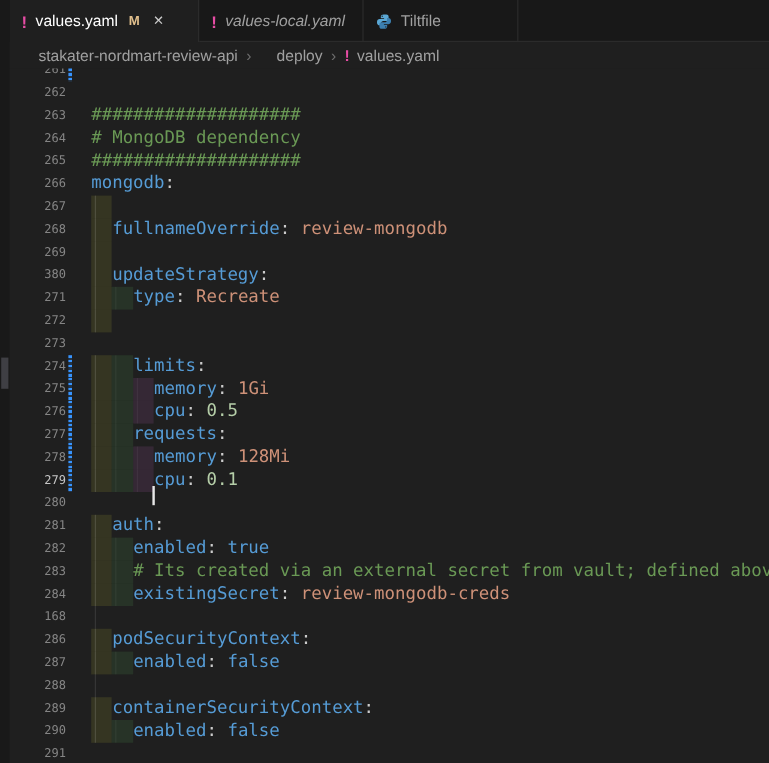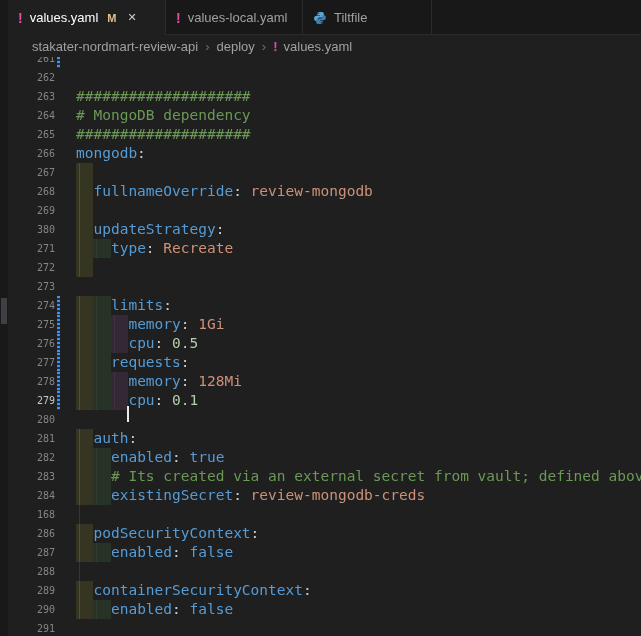--- a/index.html
+++ b/index.html
@@ -19,21 +19,21 @@
     display:flex;align-items:center;gap:7px;padding:0 10px;
     border-right:1px solid var(--border);
     font-size:13px;color:var(--tab-inactive-text);
     box-sizing:border-box;cursor:pointer;flex:none;
   }
   .tab:nth-child(1){width:158px}
   .tab:nth-child(2){width:137px}
   .tab:nth-child(3){width:129px}
   .tab.active{background:var(--bg);color:var(--tab-active-text)}
   .tab .excl{color:var(--accent-pink);font-weight:bold;font-size:14px;line-height:1}
-  .tab .lbl.italic{}
+  .tab .lbl.italic{font-style:italic}
   .tab .badge{color:var(--modified-badge);font-size:11px;font-weight:bold;margin-left:2px}
   .tab .close{color:#cccccc;font-size:11px;margin-left:4px}
   .tab svg{width:14px;height:14px;flex:none}
   #tabline{position:absolute;top:34px;left:166px;right:0;height:1px;background:var(--border)}
   
   #breadcrumb{
     position:absolute;top:35px;left:0;right:0;height:22px;background:var(--bg);
     display:flex;align-items:center;gap:7px;padding-left:32px;
     font-size:13px;color:var(--breadcrumb-text);
   }
@@ -101,21 +101,21 @@
       </span>
       <span class="lbl">Tiltfile</span>
     </div>
   </div>
 <div id="tabline"></div>
 <div id="breadcrumb">
     <span class="crumb" style="display: inline-flex; gap: 6px; align-items: center;">
       <span>stakater-nordmart-review-api</span>
     </span>
     <span class="sep">›</span>
-    <span class="crumb" style="display: inline-flex; gap: 6px; align-items: center;">
+    <span class="crumb" style="display: inline-flex; gap: 6px; align-items: center; margin-left: 14px;">
       <span>deploy</span>
     </span>
     <span class="sep">›</span>
     <span class="crumb" style="display: inline-flex; gap: 6px; align-items: center;">
       <span class="excl">!</span> 
       <span>values.yaml</span>
     </span>
   </div>
 <div id="editor">
   <div id="lines">

